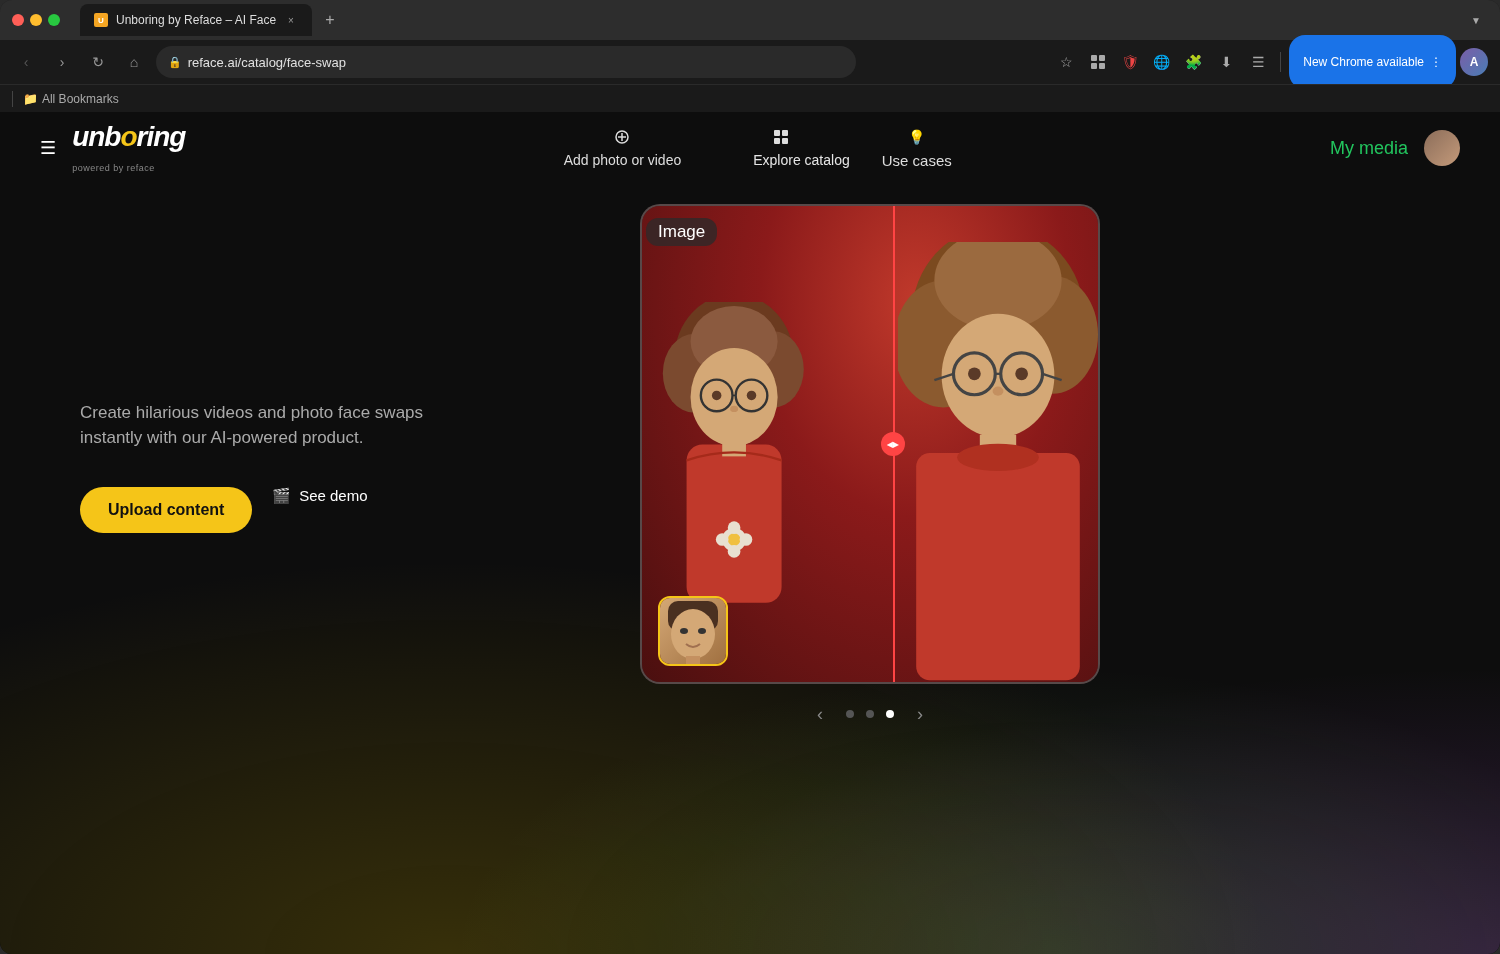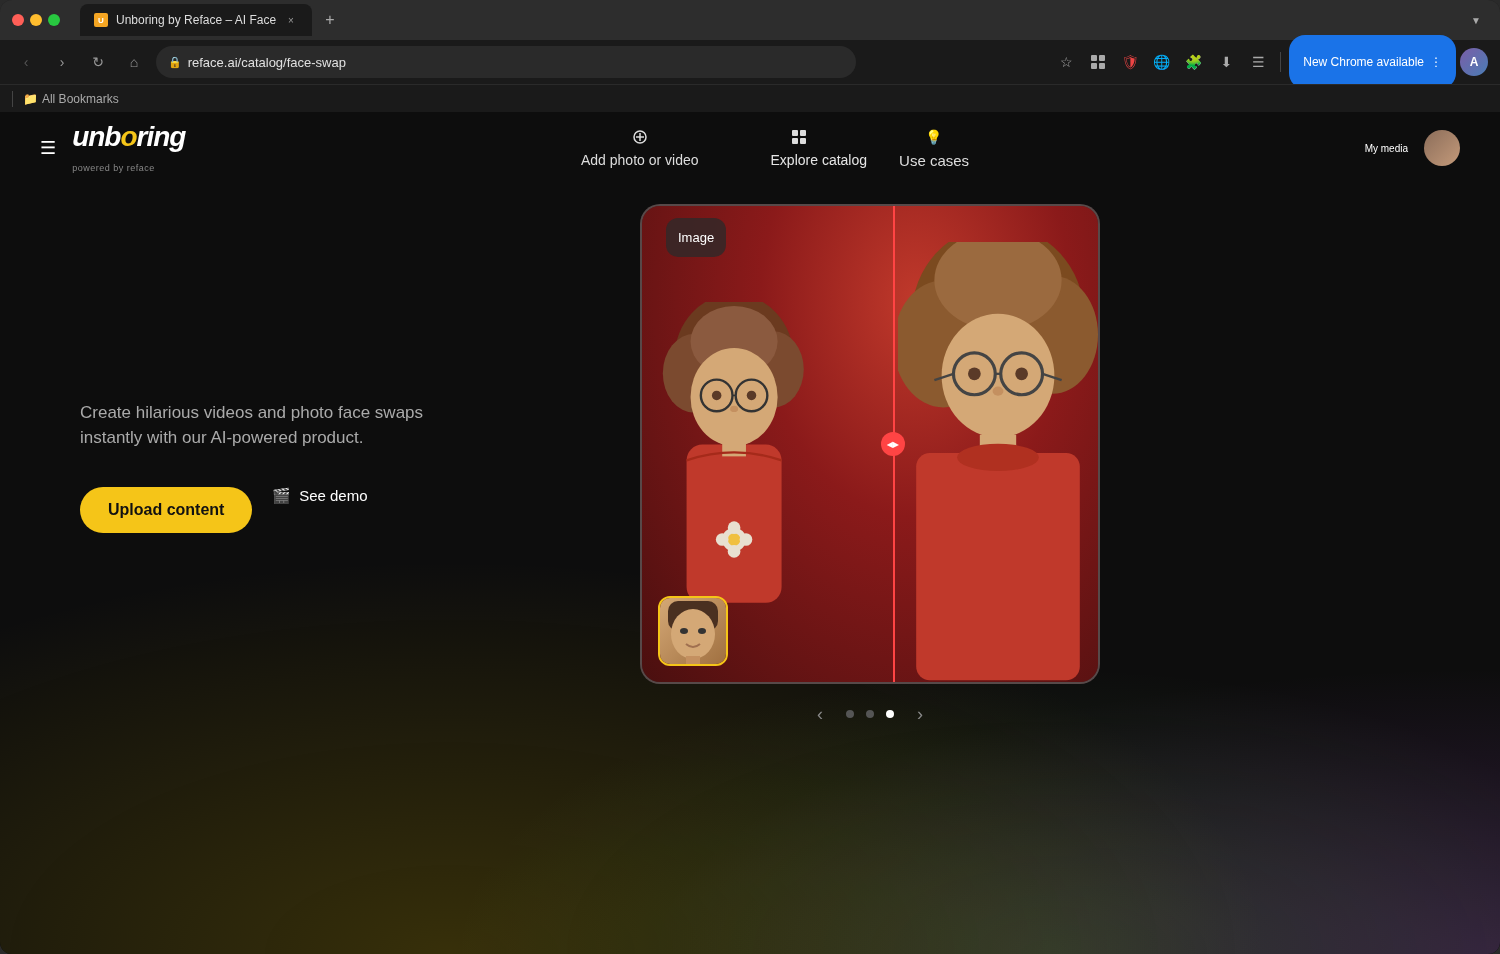--- a/index.html
+++ b/index.html
@@ -253,22 +253,22 @@
       width: 18px; height: 18px;
       display: flex; align-items: center; justify-content: center;
       font-size: 14px;
     }
     .nav-right {
       display: flex;
       align-items: center;
       gap: 16px;
     }
     .nav-my-media {
-      color: #ffffff;
-      font-size: 10px;
+      color: #22c55e;
+      font-size: 18px;
       cursor: pointer;
     }
     .nav-avatar {
       width: 36px; height: 36px;
       border-radius: 50%;
       background: #8b6d5a;
       overflow: hidden;
       cursor: pointer;
     }
 
@@ -337,25 +337,25 @@
       height: 480px;
       border-radius: 20px;
       background: #3a2a2a;
       overflow: hidden;
       position: relative;
       border: 2px solid rgba(255,255,255,0.15);
     }
     .image-label {
       position: absolute;
       top: 12px;
-      left: 24px;
+      left: 4px;
       background: rgba(50,40,40,0.85);
       color: white;
-      font-size: 13px;
-      padding: 12px 12px;
+      font-size: 17px;
+      padding: 4px 12px;
       border-radius: 12px;
       z-index: 10;
     }
     
     .divider-line {
       position: absolute;
       left: 55%;
       top: 0;
       bottom: 0;
       width: 2px;

